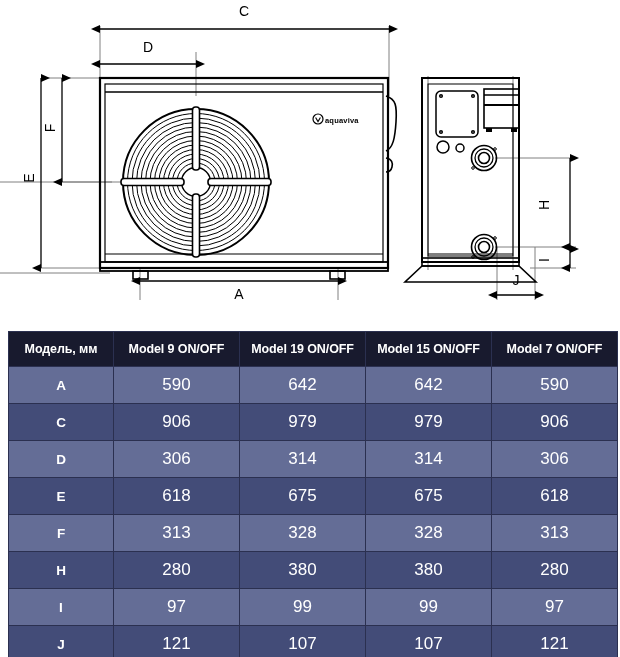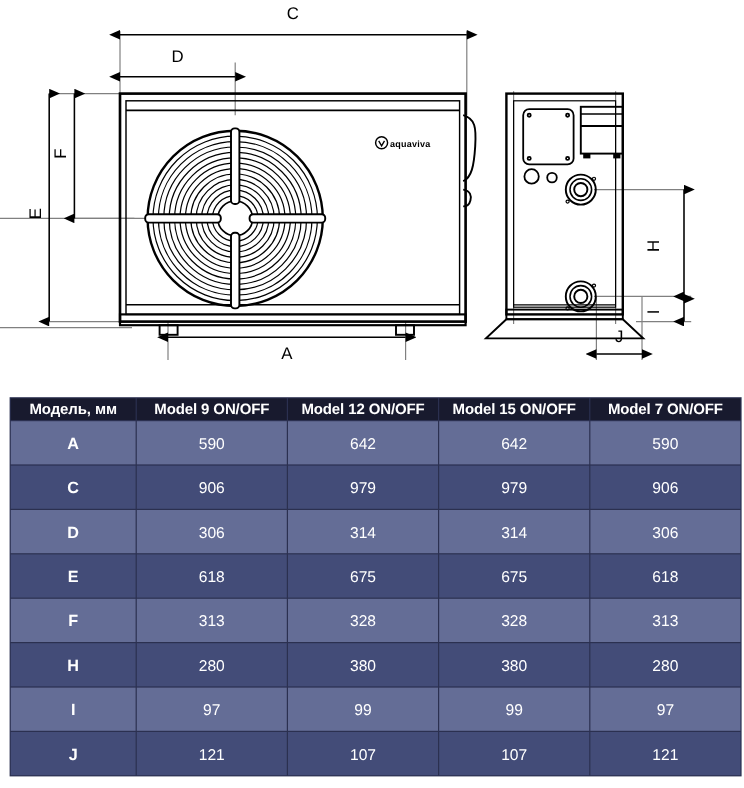--- a/index.html
+++ b/index.html
@@ -40,28 +40,28 @@
   table.dim th, table.dim td {
     text-align: center;
     vertical-align: middle;
     color: #ffffff;
     font-family: "Liberation Sans", sans-serif;
   }
   table.dim thead th {
     background: #181a2e;
     font-size: 12.5px;
     font-weight: bold;
-    height: 18px;
+    height: 34px;
     letter-spacing: -0.1px;
     padding: 2px 1px;
   }
   table.dim thead th.first { font-size: 12.5px; }
   table.dim tbody td {
     height: 36px;
-    font-size: 13px;
+    font-size: 17px;
   }
   table.dim tbody td.rowlabel {
     font-weight: bold;
     font-size: 13.5px;
   }
   table.dim tbody tr.light td { background: #646d96; }
   table.dim tbody tr.dark  td { background: #434c78; }
 
   col.c0 { width: 104px; }
   col.c1 { width: 125px; }
@@ -269,21 +269,21 @@
         <col class="c0">
           <col class="c1">
           <col class="c2">
           <col class="c3">
           <col class="c4">
       </colgroup>
       <thead>
         <tr>
           <th class="first">Модель, мм</th>
           <th>Model 9 ON/OFF</th>
-          <th>Model 12 ON/OFF</th>
+          <th>Model 19 ON/OFF</th>
           <th>Model 15 ON/OFF</th>
           <th>Model 7 ON/OFF</th>
         </tr>
       </thead>
       <tbody>
         <tr class="light">
           <td class="rowlabel">A</td>
           <td>590</td>
           <td>642</td>
           <td>642</td>

